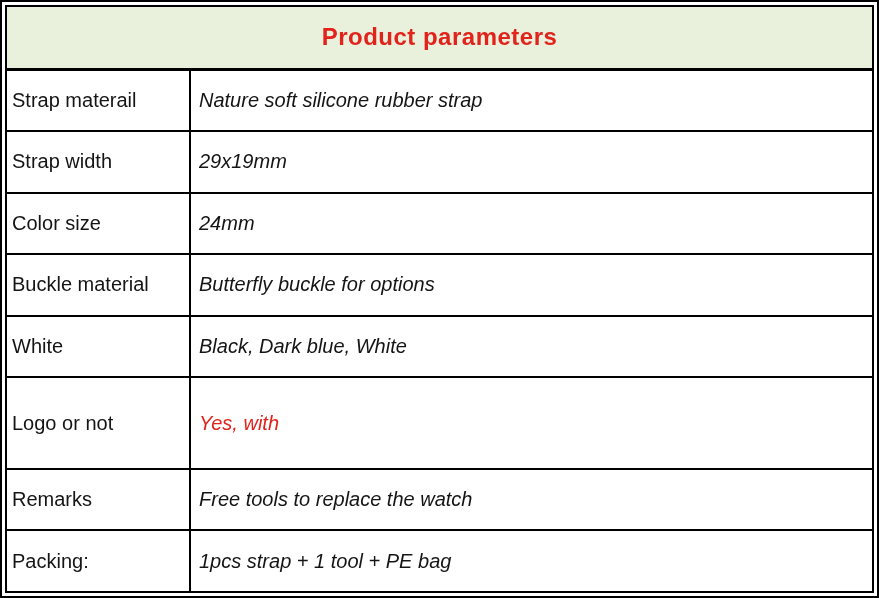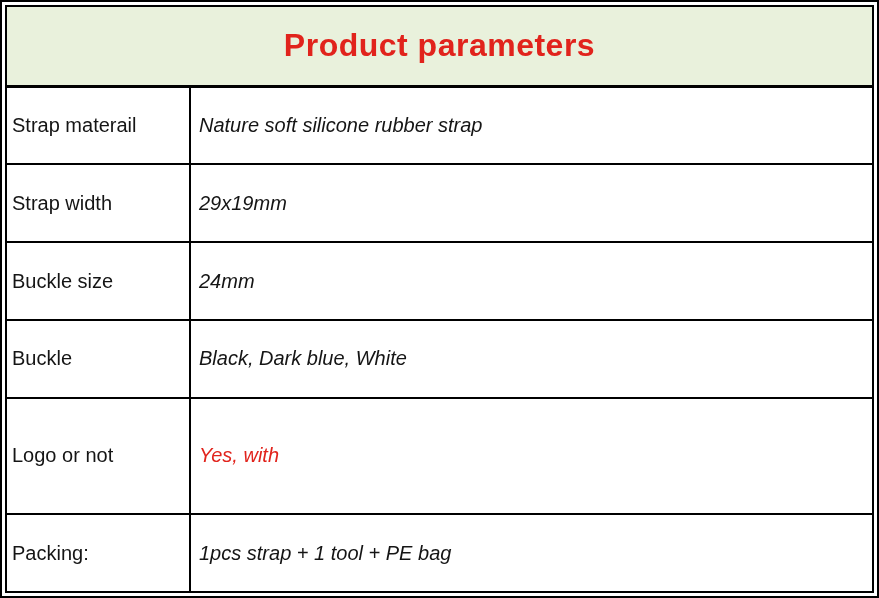--- a/index.html
+++ b/index.html
@@ -31,21 +31,21 @@
     color: #151515;
     font-weight: normal;
     text-align: left;
     overflow: hidden;
     white-space: nowrap;
   }
   tr.header-row th {
     background: #e9f1dc;
     color: #e1231c;
     font-weight: bold;
-    font-size: 32px;
+    font-size: 24px;
     text-align: center;
     height: 46px;
     border-bottom: 3px solid #000000;
     letter-spacing: 0.5px;
   }
   tr.data-row { height: 49px; }
   tr.data-row.tall { height: 73px; margin-top: 44px; }
   td.label-cell { padding: 0 4px 0 5px; }
   td.value-cell { padding: 0 4px 0 8px; font-style: italic; }
   td.value-cell.highlight { color: #e1231c; }
@@ -65,30 +65,38 @@
       </tr>
     <tr class="data-row">
           <td class="label-cell">Strap materail</td>
           <td class="value-cell">Nature soft silicone rubber strap</td>
         </tr>
         <tr class="data-row">
           <td class="label-cell">Strap width</td>
           <td class="value-cell">29x19mm</td>
         </tr>
         <tr class="data-row">
-          <td class="label-cell">Buckle size</td>
+          <td class="label-cell">Color size</td>
           <td class="value-cell">24mm</td>
         </tr>
         <tr class="data-row">
-          <td class="label-cell">Buckle</td>
+          <td class="label-cell">Buckle material</td>
+          <td class="value-cell">Butterfly buckle for options</td>
+        </tr>
+        <tr class="data-row">
+          <td class="label-cell">White</td>
           <td class="value-cell">Black, Dark blue, White</td>
         </tr>
         <tr class="data-row tall">
           <td class="label-cell">Logo or not</td>
           <td class="value-cell highlight">Yes, with</td>
+        </tr>
+        <tr class="data-row">
+          <td class="label-cell">Remarks</td>
+          <td class="value-cell">Free tools to replace the watch</td>
         </tr>
         <tr class="data-row">
           <td class="label-cell">Packing:</td>
           <td class="value-cell">1pcs strap + 1 tool + PE bag</td>
         </tr>
       </tbody>
   </table>
 </div>
 
 </body></html>

